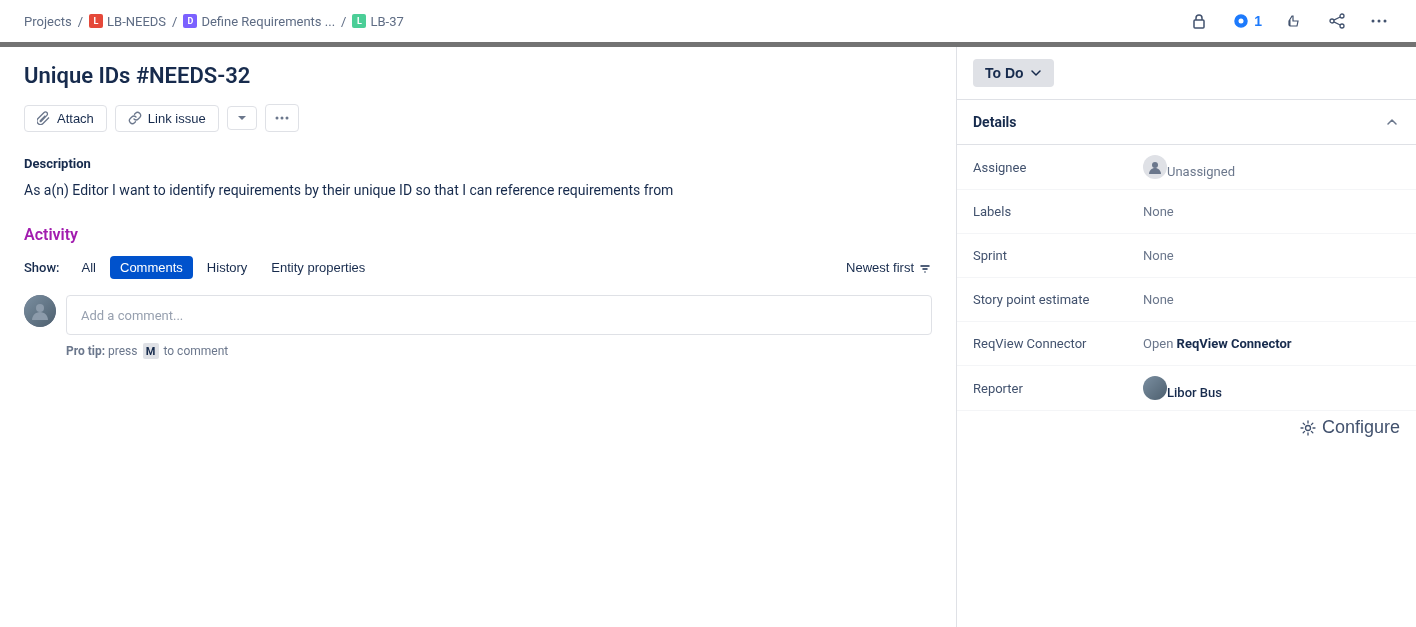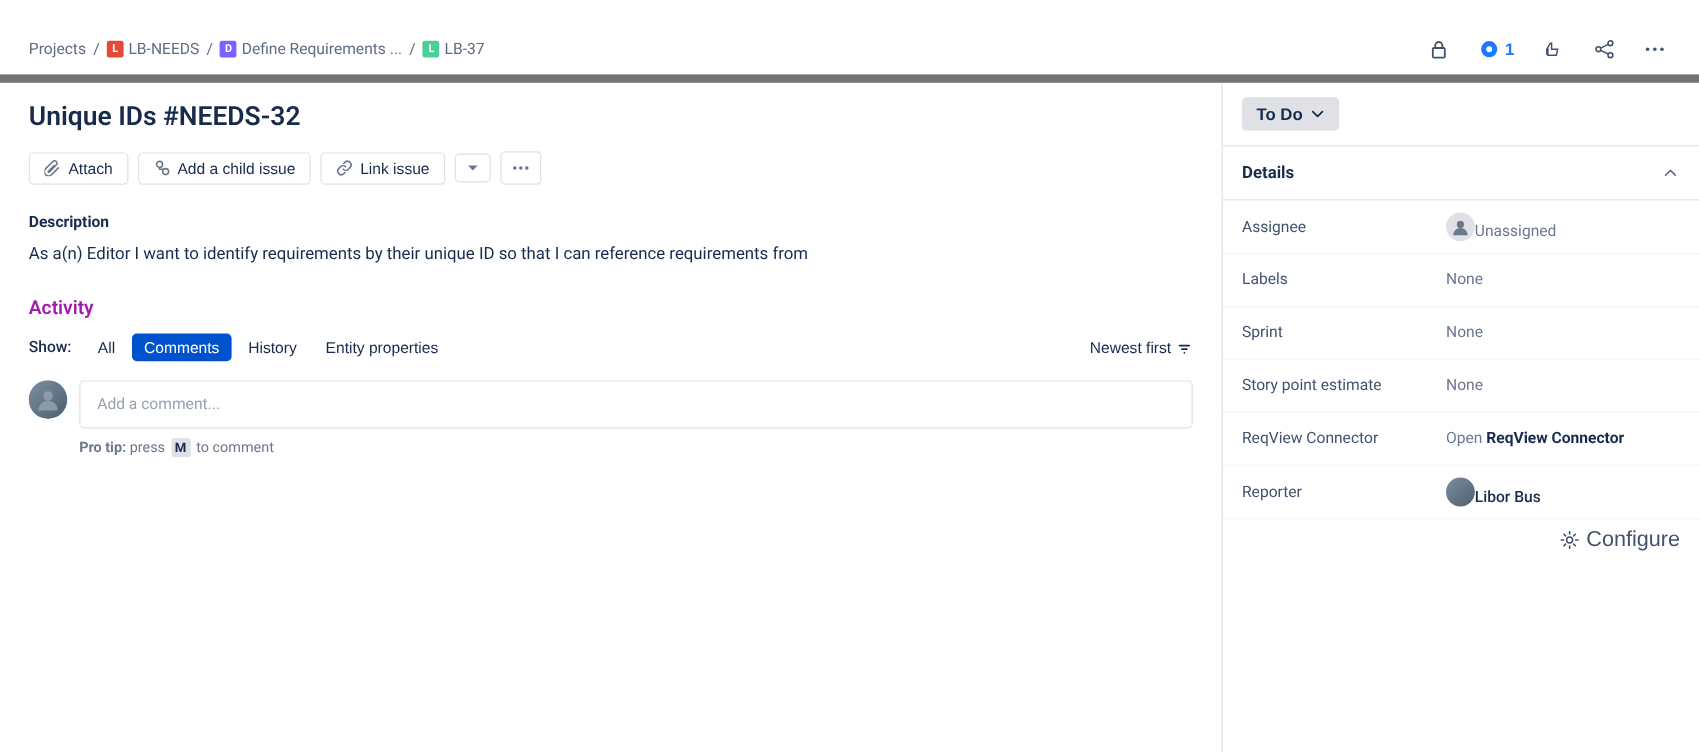--- a/index.html
+++ b/index.html
@@ -13,22 +13,22 @@
     .page-container {
       display: flex;
       flex-direction: column;
       height: 627px;
       overflow: hidden;
     }
     .top-bar {
       display: flex;
       align-items: center;
       justify-content: space-between;
-      padding: 28px 24px 8px 24px;
-      border-bottom: 7px solid #737373;
+      padding: 8px 24px 8px 24px;
+      border-bottom: 5px solid #737373;
     }
     .breadcrumb {
       display: flex;
       align-items: center;
       gap: 6px;
       font-size: 13px;
       color: #5e6c84;
     }
     .breadcrumb-sep { color: #5e6c84; }
     .breadcrumb-item {
@@ -217,21 +217,21 @@
       width: 16px; height: 16px;
       background: #dfe1e6;
       border-radius: 2px;
       font-size: 11px;
       font-weight: bold;
       color: #172b4d;
       margin: 0 2px;
     }
     
     .right-panel {
-      width: 398px;
+      width: 460px;
       border-left: 1px solid #dfe1e6;
       overflow-y: auto;
       background: #fff;
     }
     .status-bar {
       padding: 12px 16px;
       border-bottom: 1px solid #dfe1e6;
     }
     .status-btn {
       display: flex;
@@ -382,28 +382,20 @@
 
       <div class="toolbar">
         <button class="toolbar-btn">
           <svg width="14" height="14" viewBox="0 0 14 14" fill="none">
             <path d="M12 6.5L6 12.5a3.5 3.5 0 01-4.95-4.95l6-6a2 2 0 012.83 2.83L4 10.5a.5.5 0 01-.7-.7l5-5" stroke="#6b778c" stroke-width="1.3"></path>
           </svg>
           <span>Attach</span>
         </button>
         <button class="toolbar-btn">
           <svg width="14" height="14" viewBox="0 0 14 14" fill="none">
-            <circle cx="5" cy="4" r="2.5" stroke="#6b778c" stroke-width="1.3"></circle>
-            <circle cx="10" cy="10" r="2.5" stroke="#6b778c" stroke-width="1.3"></circle>
-            <path d="M5 6.5v1.5h3" stroke="#6b778c" stroke-width="1.3"></path>
-          </svg>
-          <span>Add a child issue</span>
-        </button>
-        <button class="toolbar-btn">
-          <svg width="14" height="14" viewBox="0 0 14 14" fill="none">
             <path d="M6 8a3 3 0 004.24 0l1.5-1.5a3 3 0 00-4.24-4.24L6.5 3.26" stroke="#6b778c" stroke-width="1.3" stroke-linecap="round"></path>
             <path d="M8 6a3 3 0 00-4.24 0l-1.5 1.5a3 3 0 004.24 4.24l1-.99" stroke="#6b778c" stroke-width="1.3" stroke-linecap="round"></path>
           </svg>
           <span>Link issue</span>
         </button>
         <button class="toolbar-btn" style="padding:5px 8px;">
           <svg width="12" height="12" viewBox="0 0 12 12" fill="#6b778c">
             <path d="M2 4l4 4 4-4"></path>
           </svg>
         </button>

